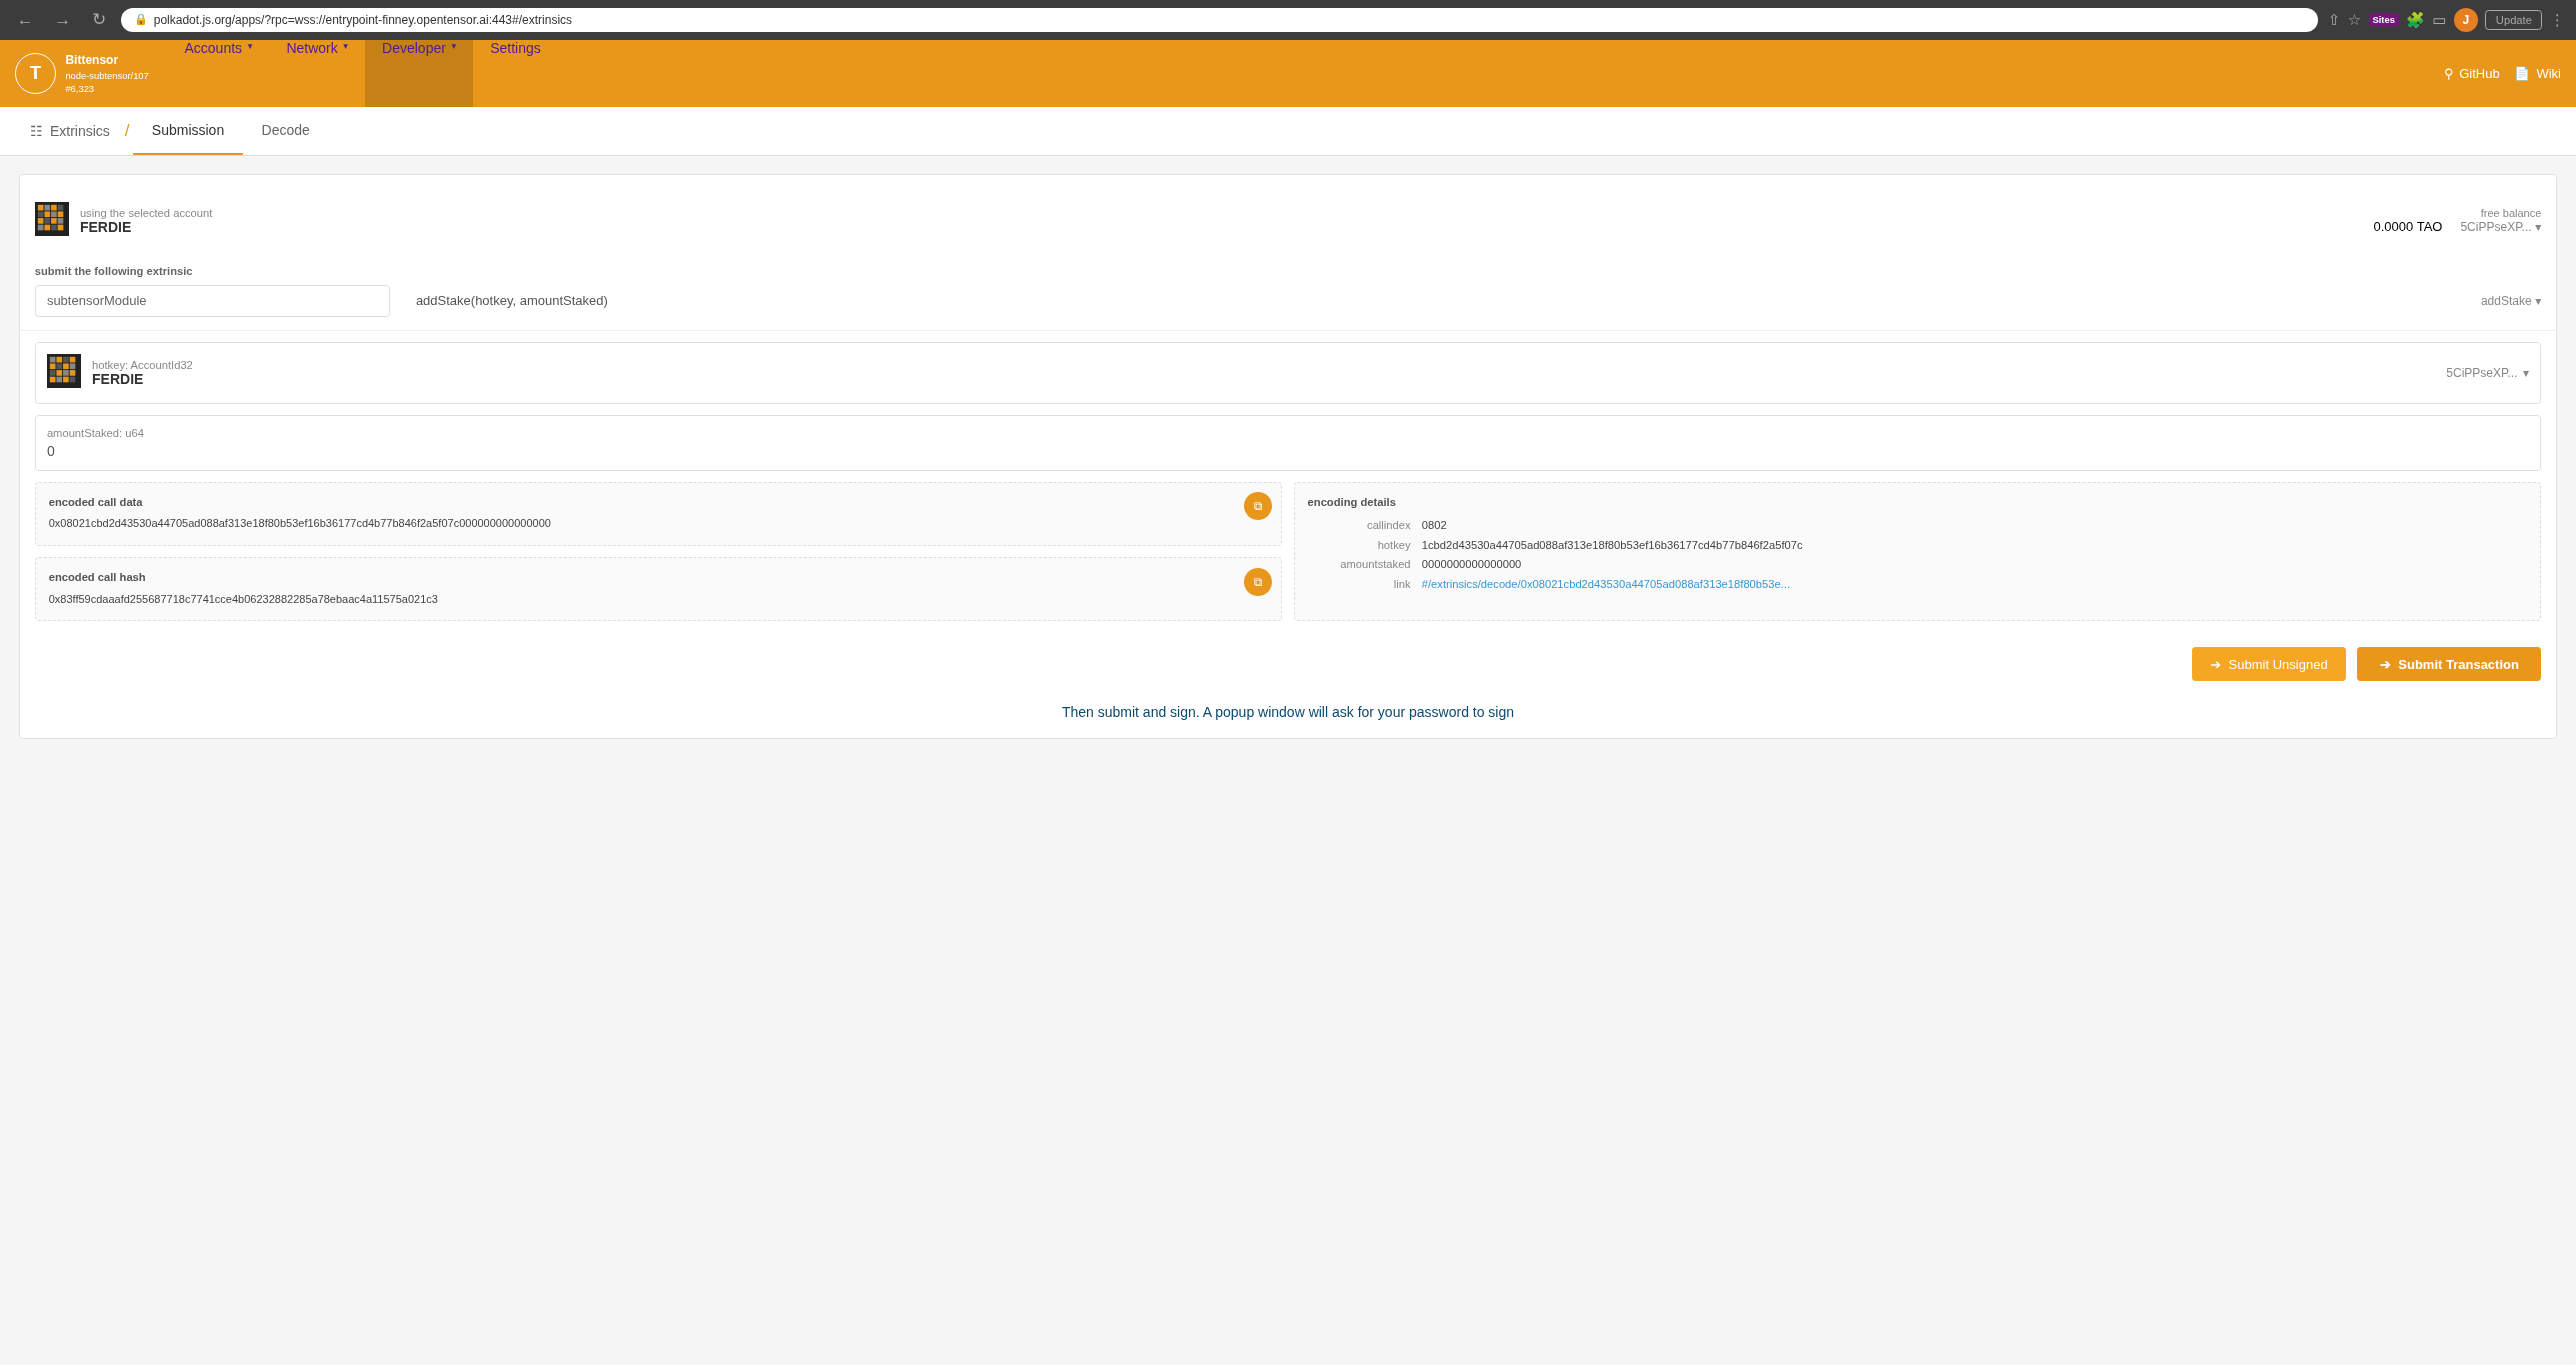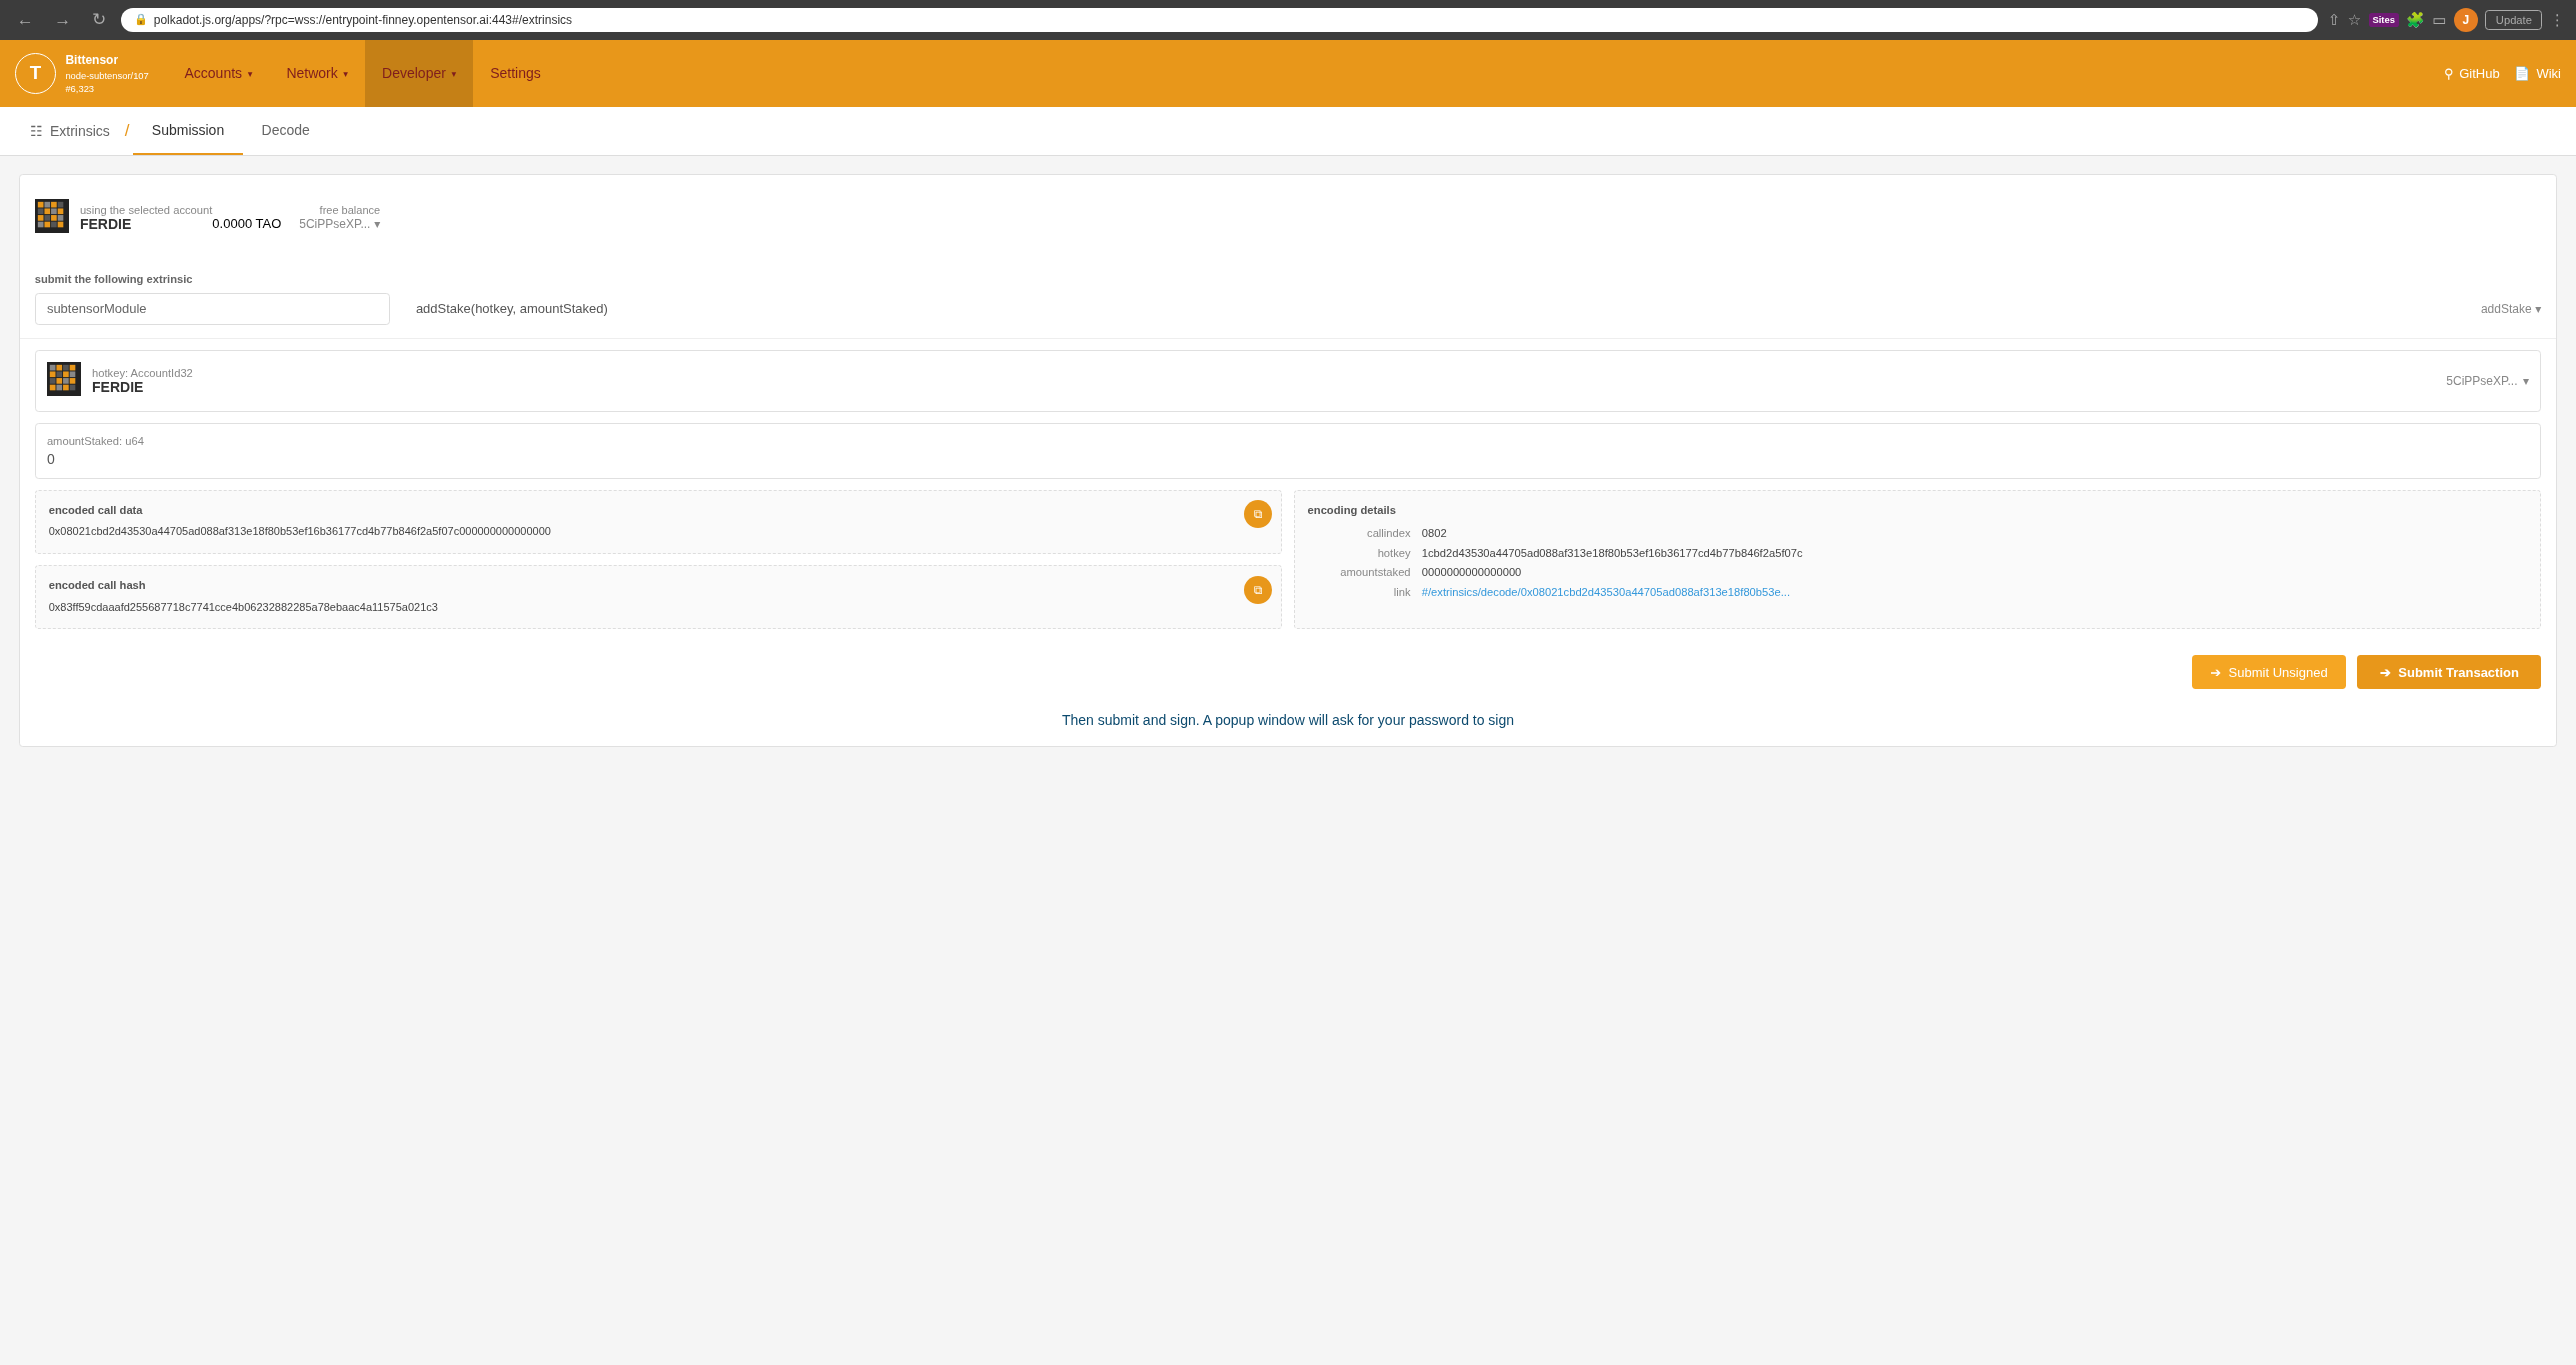--- a/index.html
+++ b/index.html
@@ -90,25 +90,25 @@
       color: white;
       font-size: 18.7px;
       font-weight: bold;
     }
     .logo-text { color: white; font-size: 10.3px; line-height: 1.4; }
     .logo-text .name { font-weight: bold; font-size: 12px; }
     .logo-text .node { font-size: 9.4px; }
 
     .nav-menu { display: flex; align-items: center; flex: 1; }
     .nav-item {
-      color: #7f1d1d;
+      color: #4c1d95;
       padding: 0 17px;
       height: 67px;
       display: flex;
-      align-items: center;
+      align-items: flex-start;
       gap: 5.6px;
       font-size: 14px;
       cursor: pointer;
       text-decoration: none;
     }
     .nav-item.active { background: rgba(0,0,0,0.15); }
     .nav-item .caret { font-size: 9.4px; }
 
     .nav-right { display: flex; align-items: center; gap: 15px; margin-left: auto; }
     .nav-right-item {
@@ -167,22 +167,23 @@
       background: white;
       border-radius: 3.7px;
       margin-bottom: 11.2px;
       border: 0.9px solid #e0e0e0;
     }
 
     
     .account-row {
       display: flex;
       align-items: center;
-      justify-content: flex-start;
-      padding: 24px 15px;
+      justify-content: space-between;
+      padding: 13px 15px;
+      margin-top: 14px;
     }
     .account-left { display: flex; align-items: center; gap: 11.2px; }
     .account-info .label { font-size: 11.2px; color: #888; }
     .account-info .name { font-size: 14px; font-weight: bold; color: #333; }
     .account-right { text-align: right; }
     .balance-label { font-size: 11px; color: #888; }
     .balance-value {
       display: flex;
       align-items: center;
       gap: 18px;

